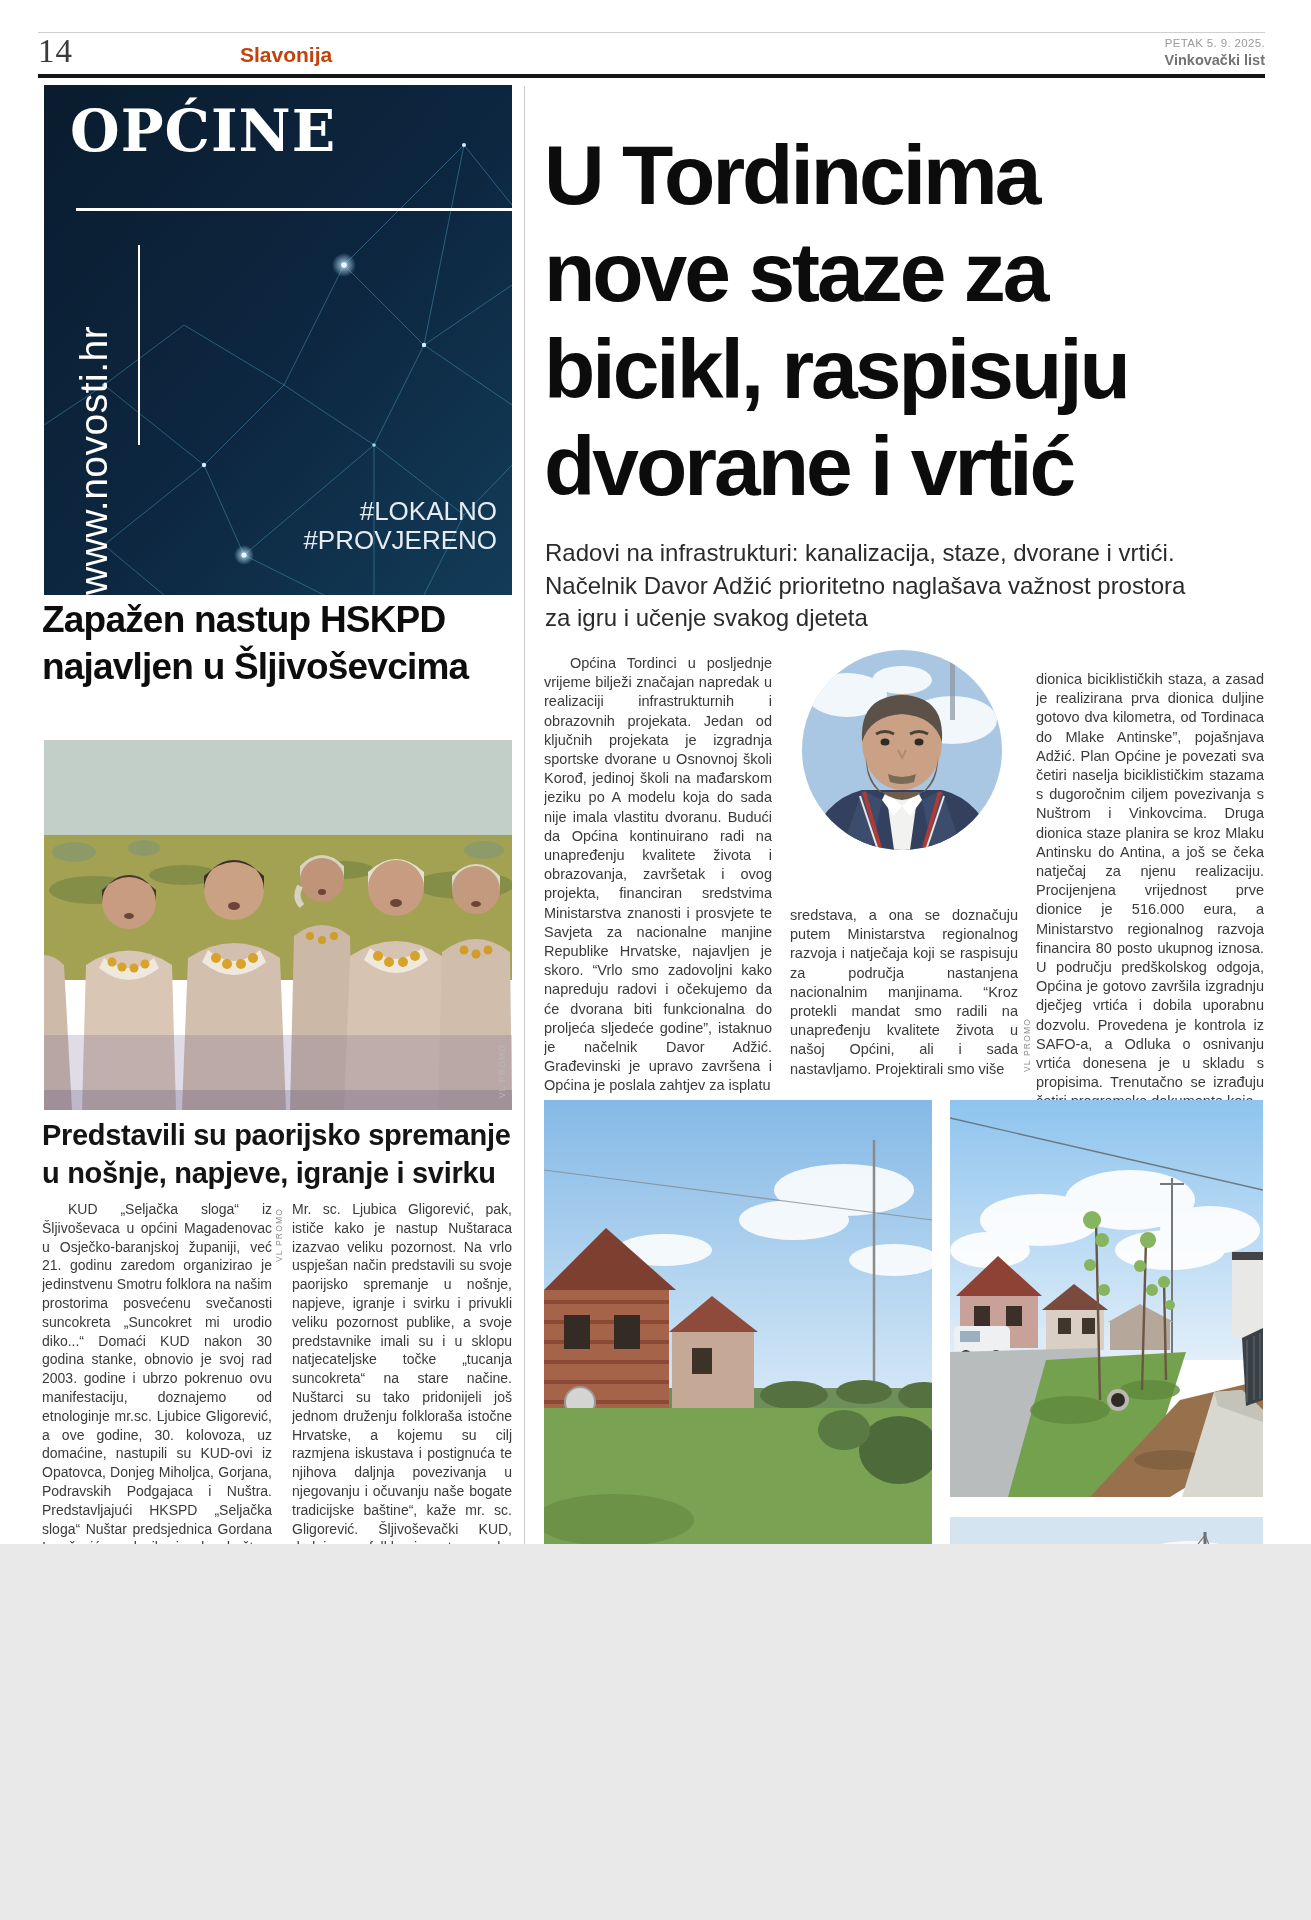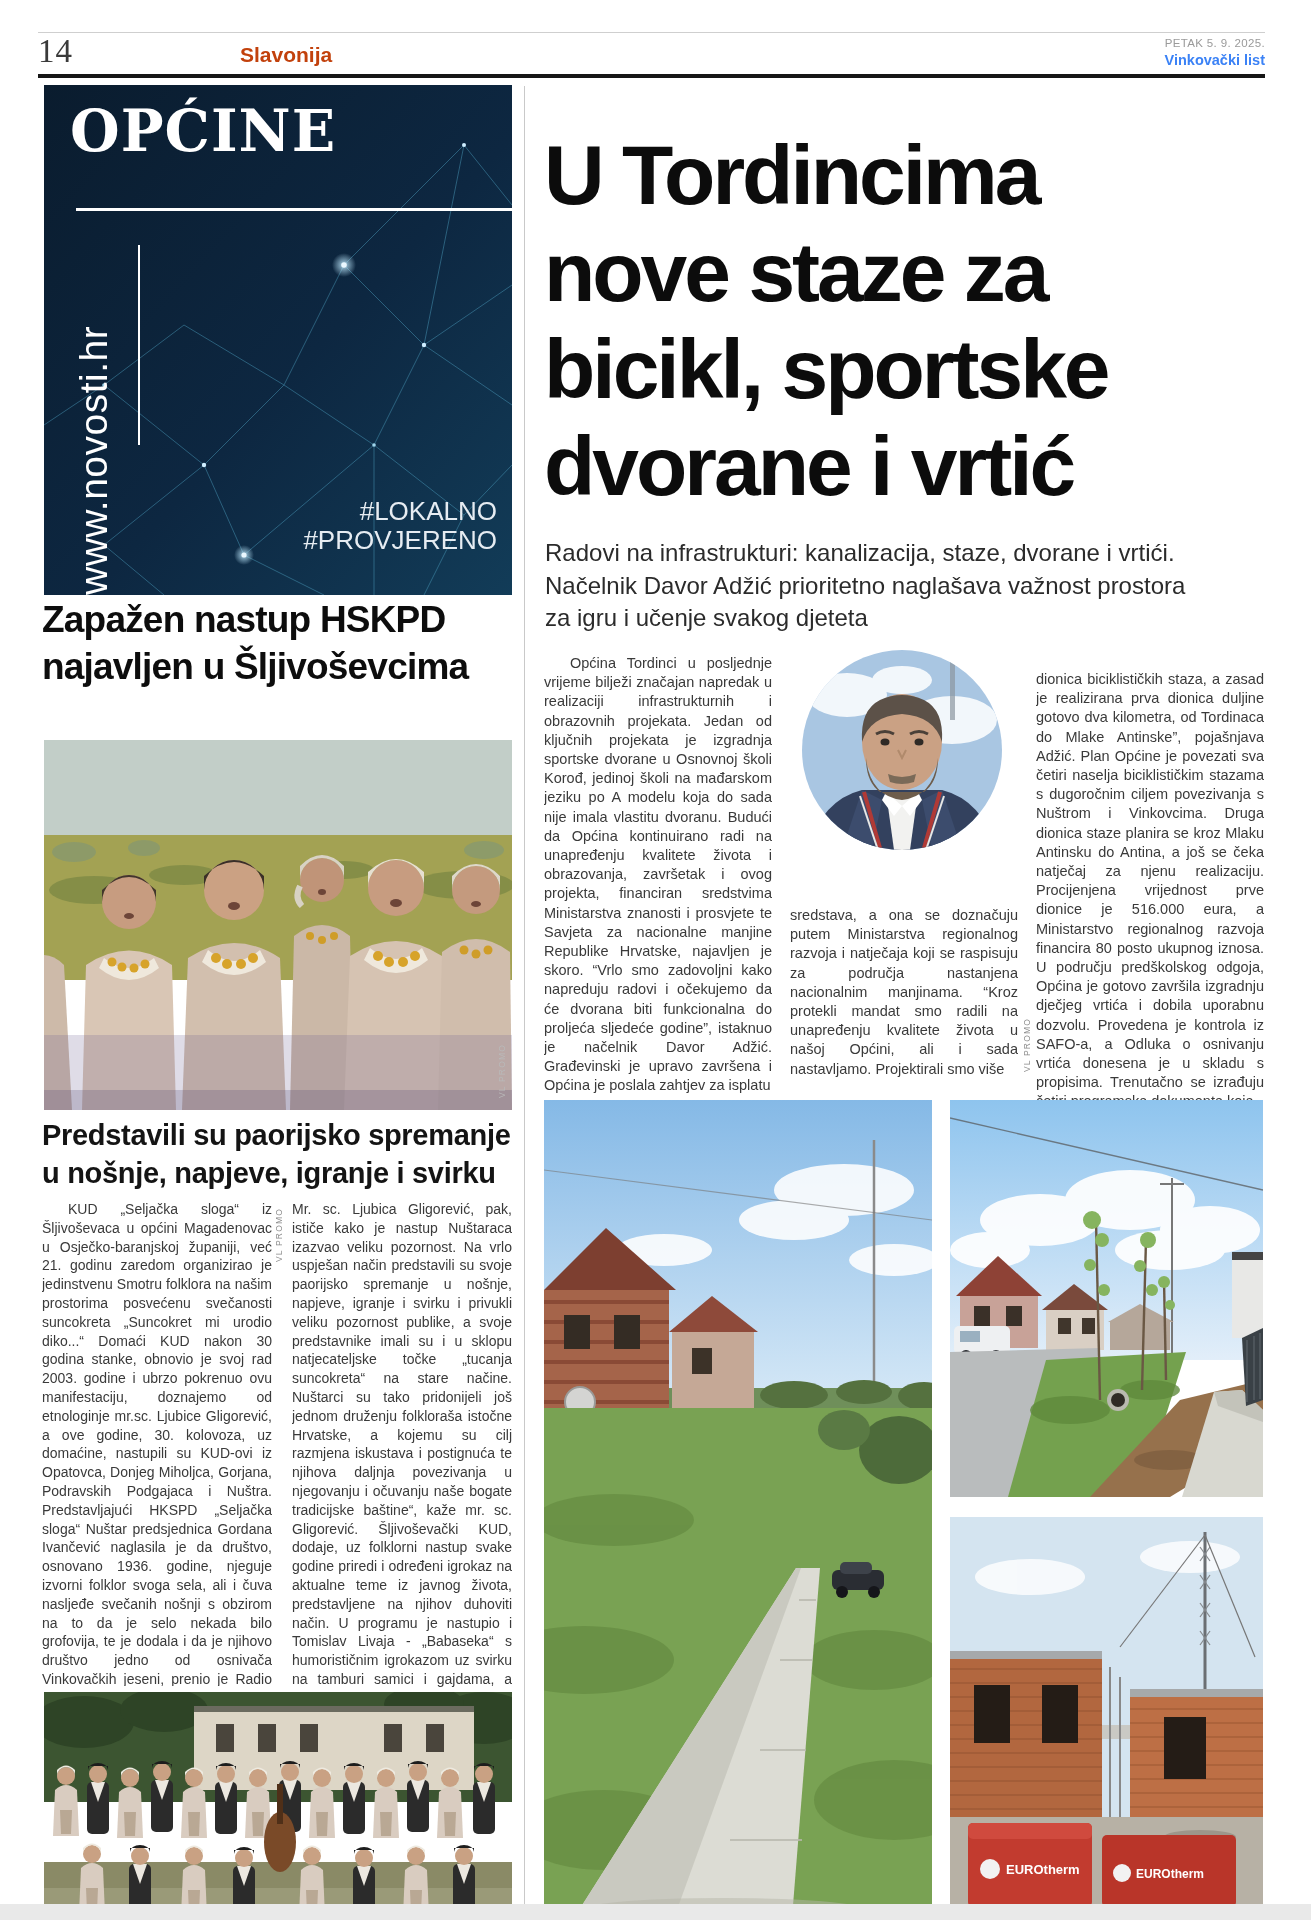--- a/index.html
+++ b/index.html
@@ -1,25 +1,25 @@
 <!DOCTYPE html>
 <html lang="hr"><head>
 <meta charset="utf-8">
 <style>
   html,body{margin:0;padding:0;background:#e9e9e9;}
-  .page{position:relative;width:1311px;height:1904px;background:#fff;overflow:hidden;
+  .page{position:relative;width:1311px;height:1544px;background:#fff;overflow:hidden;
         font-family:"Liberation Sans",sans-serif;color:#222;}
   .abs{position:absolute;}
   
   .top-hairline{left:38px;top:32px;width:1227px;height:1px;background:#cfcfcf;}
   .page-number{left:38px;top:33px;font-family:"Liberation Serif",serif;font-size:33px;font-weight:400;color:#3a3a3a;letter-spacing:1px;}
   .section-title{left:240px;top:43px;font-size:21px;font-weight:700;color:#c2410c;}
   .issue-block{left:965px;top:35px;width:300px;text-align:right;line-height:17px;}
   .issue-date{font-size:11.5px;color:#9a9a9a;letter-spacing:.03em;}
-  .issue-pub{font-size:14.5px;font-weight:700;color:#3b82f6;}
+  .issue-pub{font-size:14.5px;font-weight:700;color:#737373;}
   .header-rule{left:38px;top:74px;width:1227px;height:4px;background:#161616;}
   .divider-v{left:524px;top:86px;width:1px;height:1832px;background:#c9c9c9;}
   
   .promo-box{left:44px;top:85px;width:468px;height:510px;overflow:hidden;}
   .promo-box svg{position:absolute;left:0;top:0;}
   .promo-title{position:absolute;left:26px;top:12px;font-family:"DejaVu Serif",serif;font-weight:700;font-size:57px;color:#fff;letter-spacing:1px;}
   .promo-rule{position:absolute;left:32px;top:123px;right:0;height:3px;background:#fff;}
   .promo-vrule{position:absolute;left:94px;top:160px;width:2px;height:200px;background:#fff;}
   .promo-url{position:absolute;left:28px;top:510px;width:356px;transform:rotate(-90deg);transform-origin:left top;
              font-size:39px;color:#fff;font-weight:400;letter-spacing:.5px;}
@@ -286,21 +286,21 @@
           <use href="#gman" x="320" y="98"></use>
         <use href="#gwoman" x="372" y="96"></use>
           <use href="#gman" x="420" y="96"></use>
       </g>
     </svg>
   </div>
 
   <div class="abs r-headline">
     <div>U Tordincima</div>
     <div>nove staze za</div>
-    <div>bicikl, sportske</div>
+    <div>bicikl, raspisuju</div>
     <div>dvorane i vrtić</div>
   </div>
   <div class="abs r-deck">Radovi na infrastrukturi: kanalizacija, staze, dvorane i vrtići. Načelnik Davor Adžić prioritetno naglašava važnost prostora za igru i učenje svakog djeteta</div>
 
   <div class="abs r-body r-col1">
     <p>Općina Tordinci u posljednje vrijeme bilježi značajan napredak u realizaciji infrastrukturnih i obrazovnih projekata. Jedan od ključnih projekata je izgradnja sportske dvorane u Osnovnoj školi Korođ, jedinoj školi na mađarskom jeziku po A modelu koja do sada nije imala vlastitu dvoranu. Budući da Općina kontinuirano radi na unapređenju kvalitete života i obrazovanja, završetak i ovog projekta, financiran sredstvima Ministarstva znanosti i prosvjete te Savjeta za nacionalne manjine Republike Hrvatske, najavljen je skoro. “Vrlo smo zadovoljni kako napreduju radovi i očekujemo da će dvorana biti funkcionalna do proljeća sljedeće godine”, istaknuo je načelnik Davor Adžić. Građevinski je upravo završena i Općina je poslala zahtjev za isplatu</p>
   </div>
 
   <div class="abs portrait-wrap">
     <svg width="200" height="200" viewBox="0 0 200 200" preserveAspectRatio="none">

